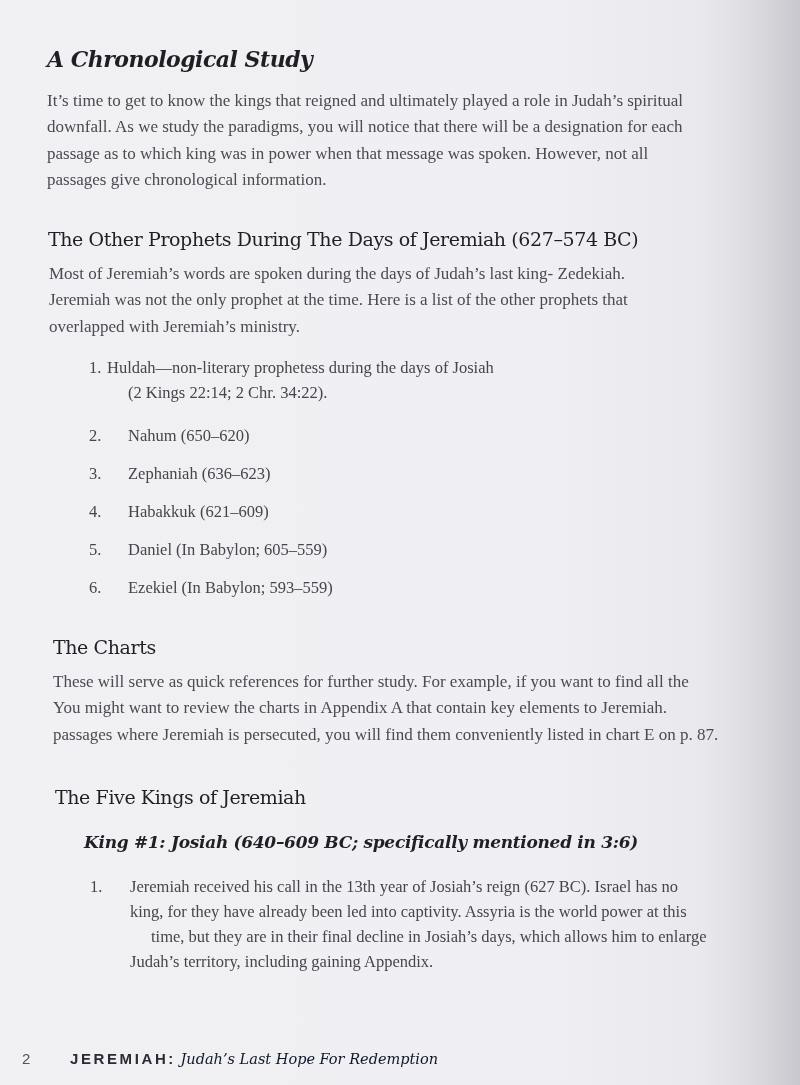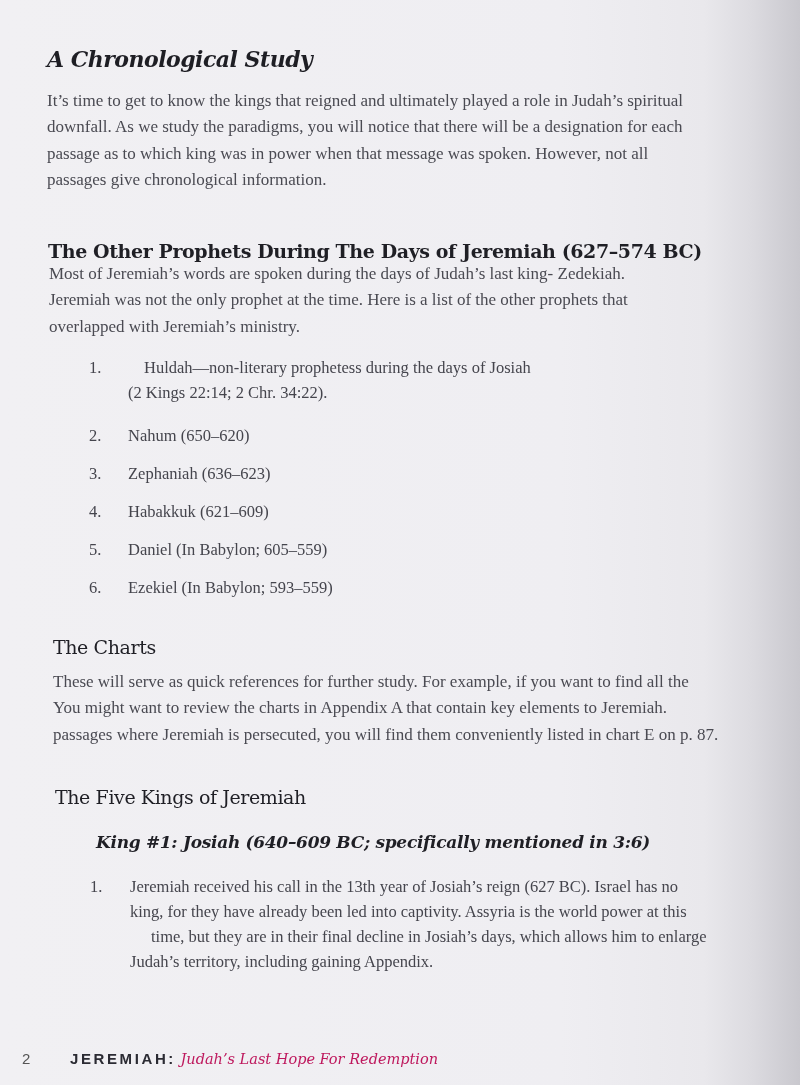--- a/index.html
+++ b/index.html
@@ -31,48 +31,48 @@
   .li {
     position: relative; font-family: "Liberation Serif", serif;
     font-size: 16.5px; line-height: 25px; color: #45454d;
   }
   .li .num { position: absolute; left: 0; top: 0; }
   .li .txt { display: block; }
   .footer { position: absolute; left: 22px; top: 1050px; font-size: 15px; }
   .footer .pg { font-family: "Liberation Sans", sans-serif; color: #555; position: absolute; left: 0; top: 0; }
   .footer .title { position: absolute; left: 48px; top: 0; white-space: nowrap; }
   .footer .book { font-family: "Liberation Sans", sans-serif; font-weight: bold; letter-spacing: 2.6px; color: #2b2b33; }
-  .footer .sub { font-family: "DejaVu Serif", serif; font-style: italic; color: #be185d; font-size: 14.5px; margin-top: 32px; }
+  .footer .sub { font-family: "DejaVu Serif", serif; font-style: italic; color: #0f172a; font-size: 14.5px; margin-top: 32px; }
 </style>
 </head>
 <body>
 
 <div class="page">
 
   <h1 class="h1">A Chronological Study</h1>
 
   <div class="para" style="left:47px; top:88px; width:720px;">
     <div>It’s time to get to know the kings that reigned and ultimately played a role in Judah’s spiritual</div>
     <div>downfall. As we study the paradigms, you will notice that there will be a designation for each</div>
     <div>passage as to which king was in power when that message was spoken. However, not all</div>
     <div>passages give chronological information.</div>
   </div>
 
-  <h2 class="h2" style="left:48px; top:240px;font-weight:bold;">The Other Prophets During The Days of Jeremiah (627–574 BC)</h2>
+  <h2 class="h2" style="left:48px; top:228px;">The Other Prophets During The Days of Jeremiah (627–574 BC)</h2>
 
   <div class="para" style="left:49px; top:261px; width:720px;">
     <div>Most of Jeremiah’s words are spoken during the days of Judah’s last king- Zedekiah.</div>
     <div>Jeremiah was not the only prophet at the time. Here is a list of the other prophets that</div>
     <div>overlapped with Jeremiah’s ministry.</div>
   </div>
 
   <ul class="list" style="left:89px; top:355px; width:620px;">
     <li class="li" style="height:68px;">
       <span class="num">1.</span>
-      <span class="txt" style="margin-left:55px;">Huldah—non-literary prophetess during the days of Josiah</span>
+      <span class="txt" style="margin-left:18px;">Huldah—non-literary prophetess during the days of Josiah</span>
       <span class="txt" style="margin-left:39px;">(2 Kings 22:14; 2 Chr. 34:22).</span>
     </li>
     <li class="li" style="height:38px;">
       <span class="num">2.</span>
       <span class="txt" style="margin-left:39px;">Nahum (650–620)</span>
     </li>
     <li class="li" style="height:38px;">
       <span class="num">3.</span>
       <span class="txt" style="margin-left:39px;">Zephaniah (636–623)</span>
     </li>
@@ -93,21 +93,21 @@
   <h2 class="h2" style="left:53px; top:636px;">The Charts</h2>
 
   <div class="para" style="left:53px; top:669px; width:730px;">
     <div>These will serve as quick references for further study. For example, if you want to find all the</div>
     <div>You might want to review the charts in Appendix A that contain key elements to Jeremiah.</div>
     <div>passages where Jeremiah is persecuted, you will find them conveniently listed in chart E on p. 87.</div>
   </div>
 
   <h2 class="h2" style="left:55px; top:786px;">The Five Kings of Jeremiah</h2>
 
-  <h3 class="h3" style="left:96px; top:832px;">King #1: Josiah (640–609 BC; specifically mentioned in 3:6)</h3>
+  <h3 class="h3" style="left:84px; top:832px;">King #1: Josiah (640–609 BC; specifically mentioned in 3:6)</h3>
 
   <ul class="list" style="left:90px; top:874px; width:700px;">
     <li class="li">
       <span class="num">1.</span>
       <span class="txt" style="margin-left:40px;">Jeremiah received his call in the 13th year of Josiah’s reign (627 BC). Israel has no</span>
       <span class="txt" style="margin-left:40px;">king, for they have already been led into captivity. Assyria is the world power at this</span>
       <span class="txt" style="margin-left:61px;">time, but they are in their final decline in Josiah’s days, which allows him to enlarge</span>
       <span class="txt" style="margin-left:40px;">Judah’s territory, including gaining Appendix.</span>
     </li>
   </ul>

